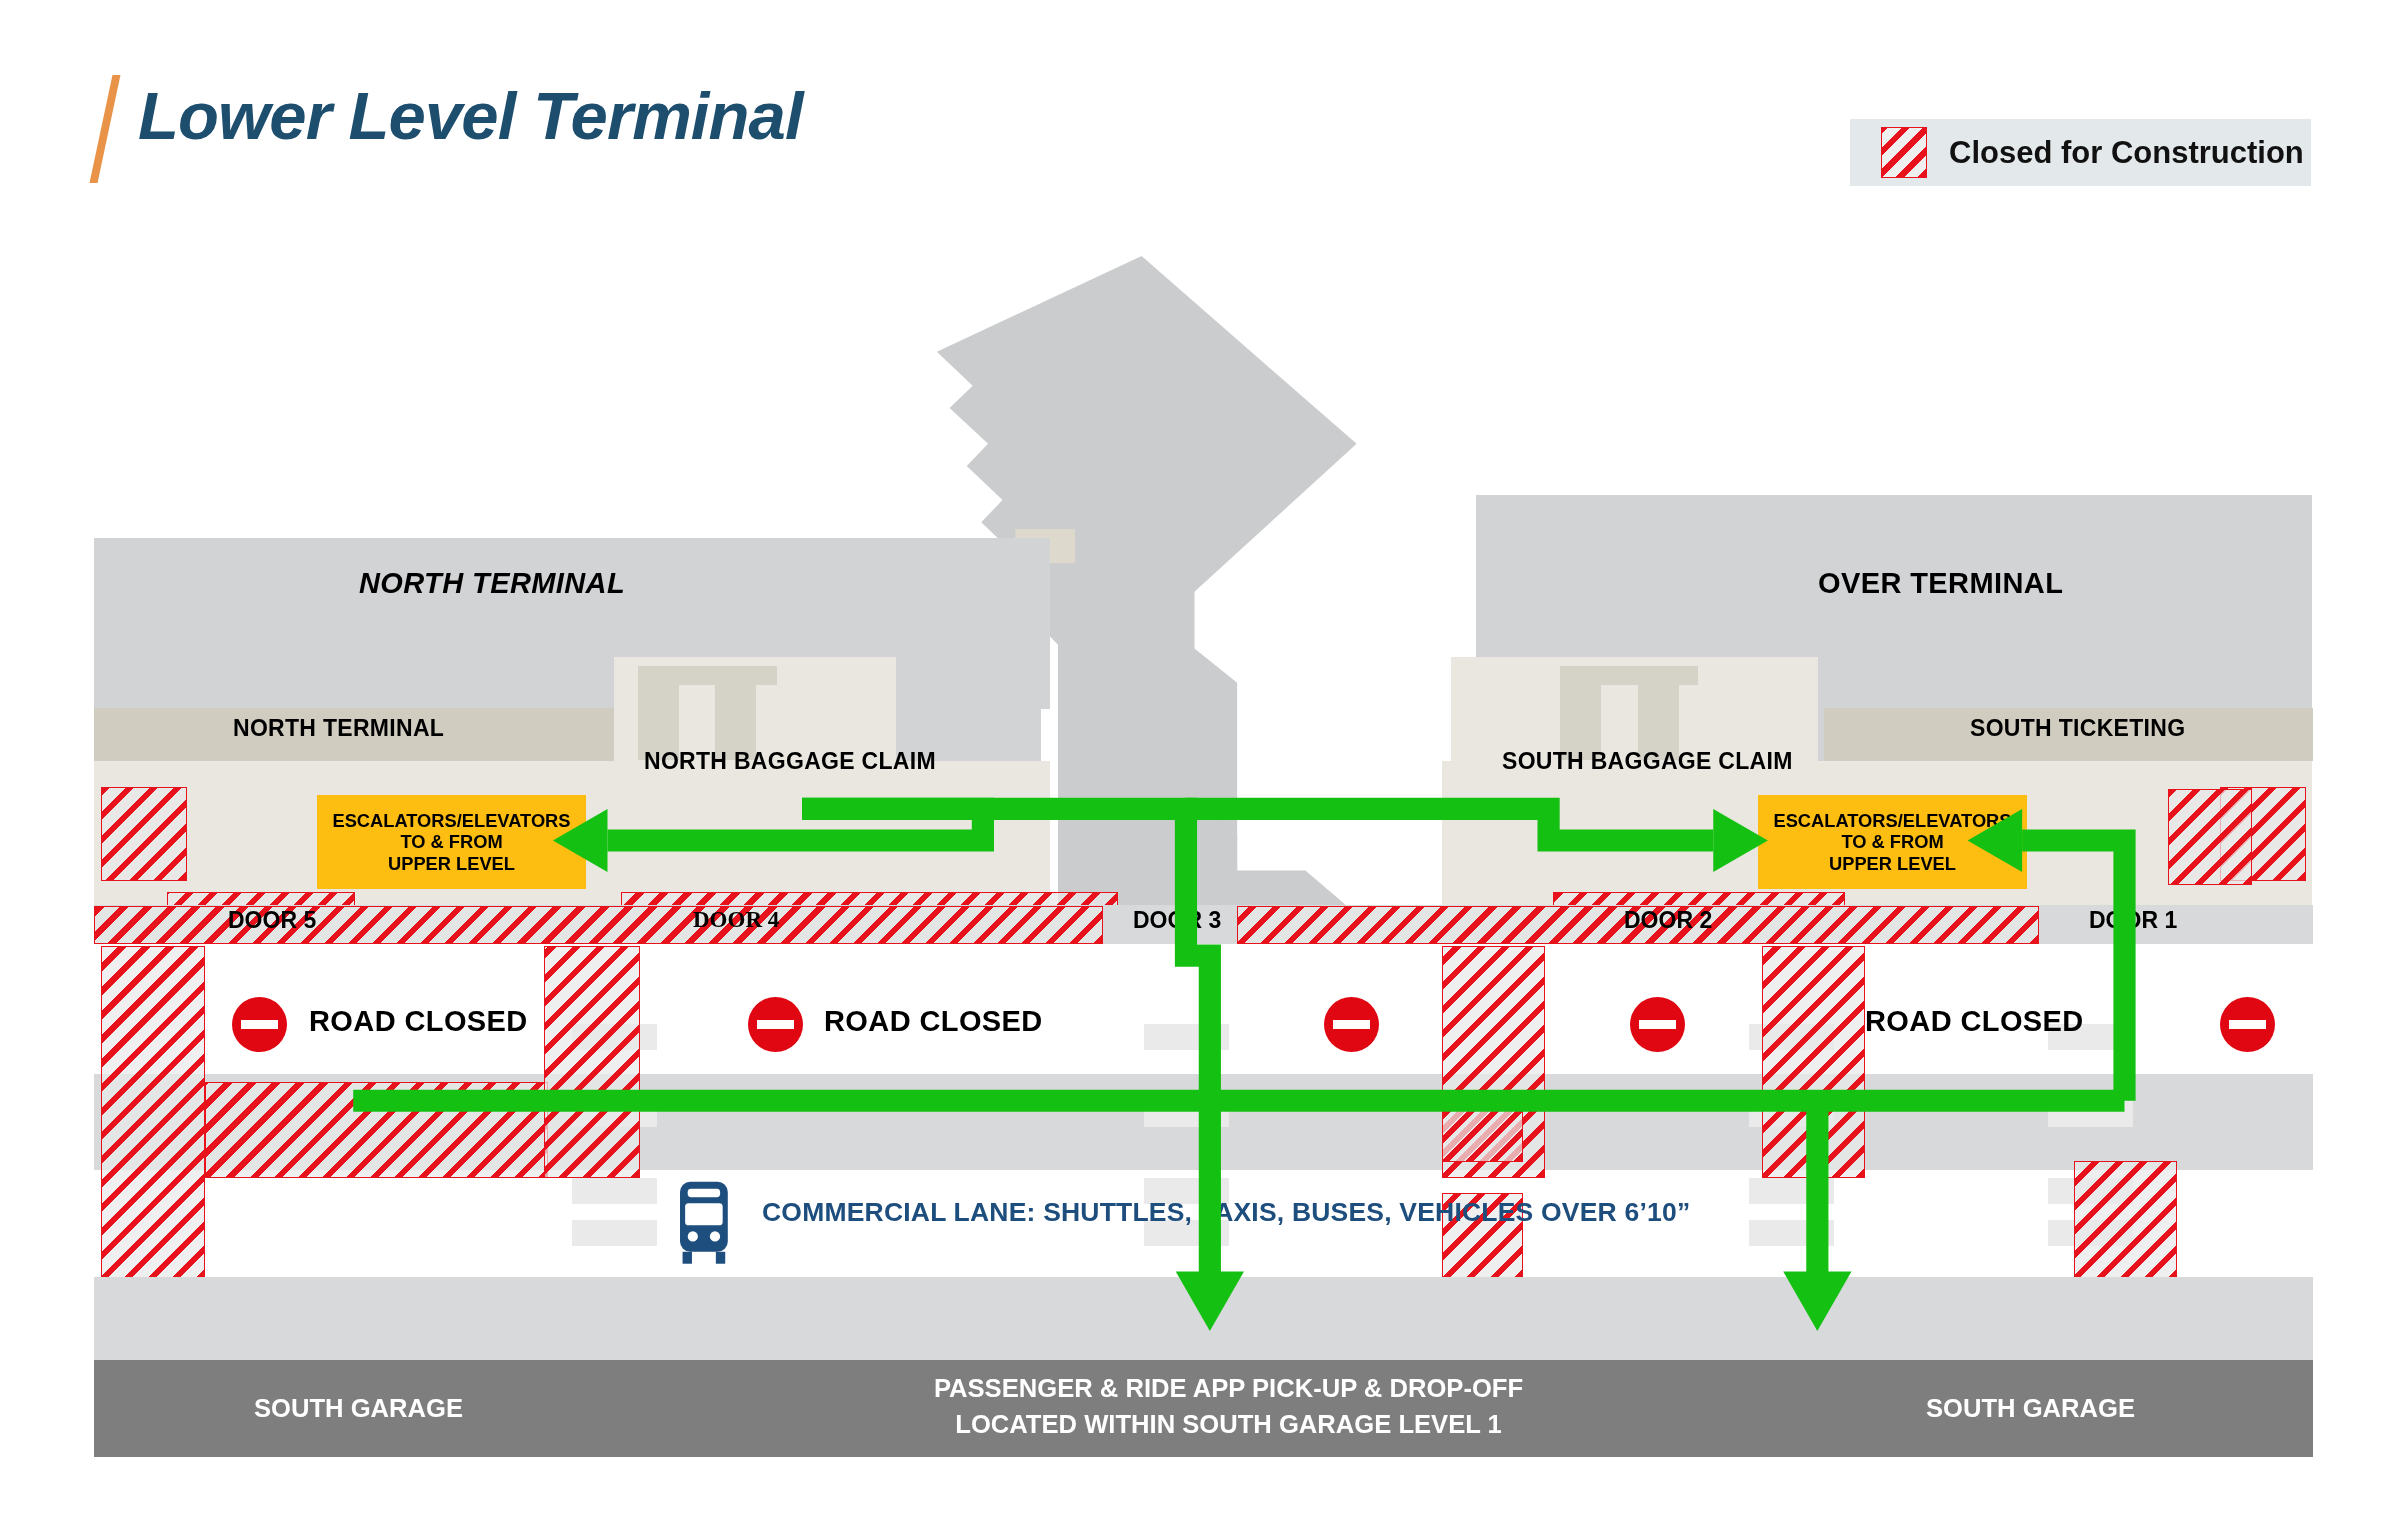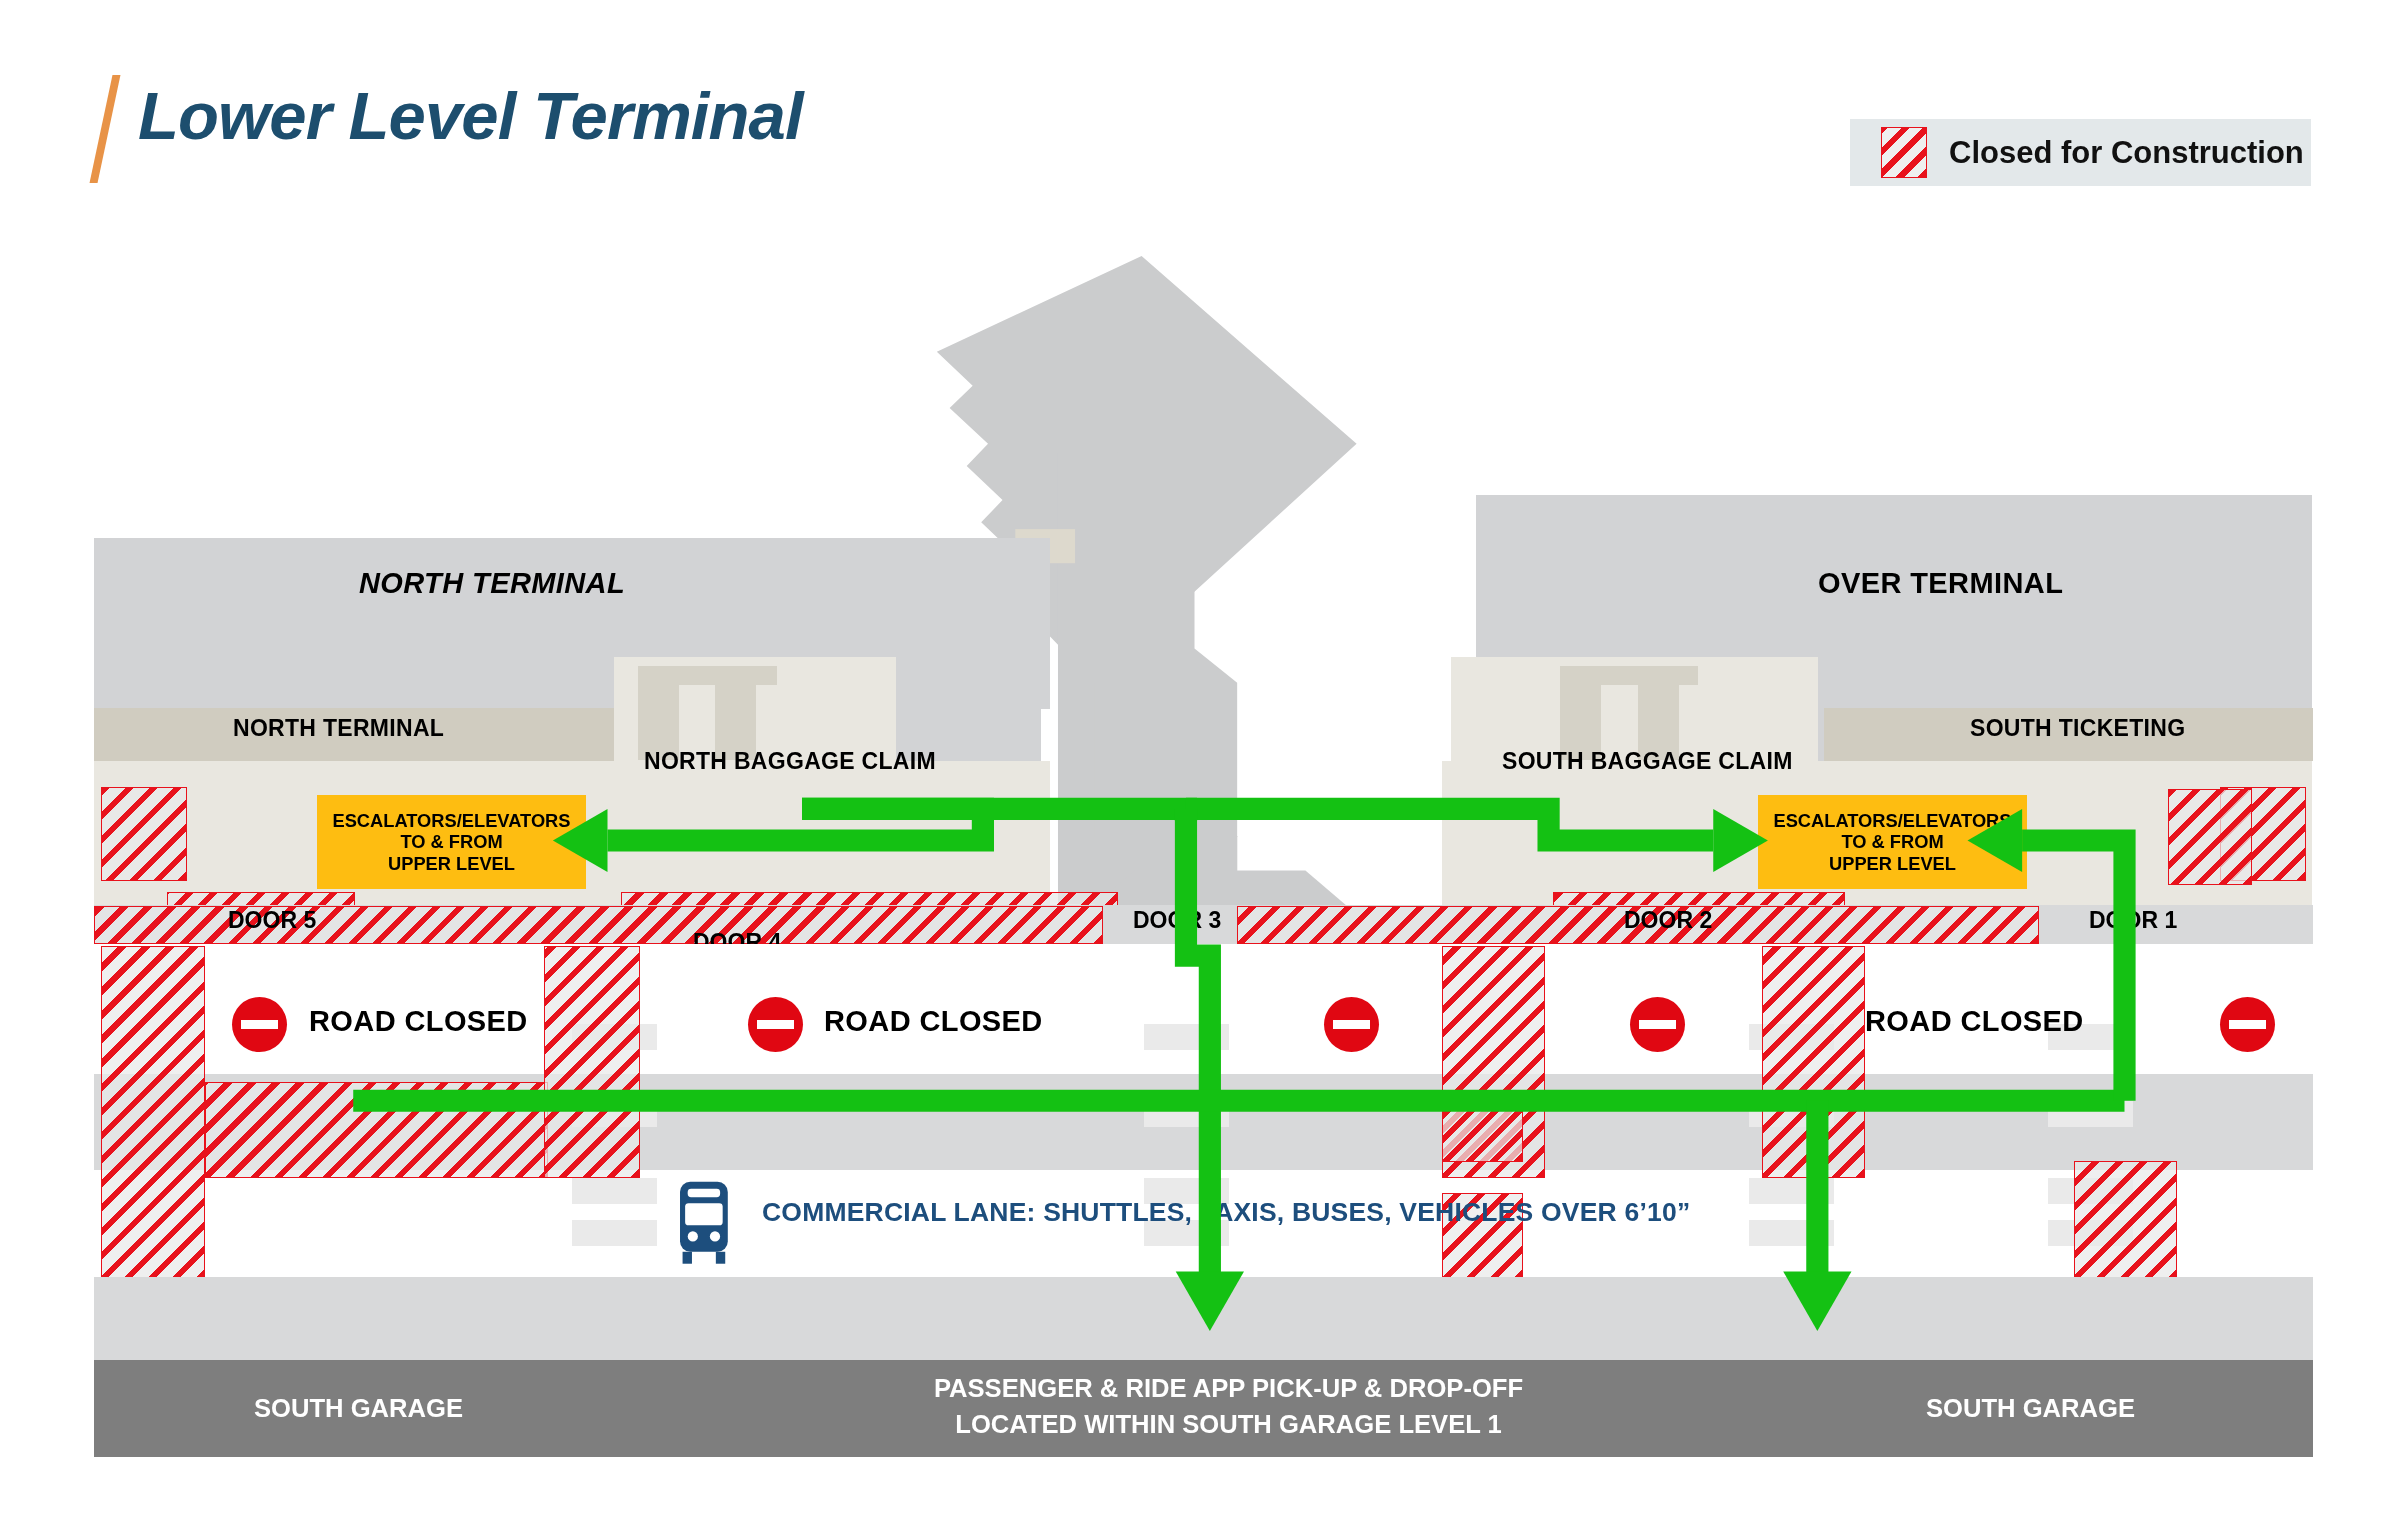--- a/index.html
+++ b/index.html
@@ -140,21 +140,21 @@
   <div class="abs hatch" style="left:167px;top:892px;width:186px;height:32px;"></div>
   <div class="abs hatch" style="left:621px;top:892px;width:495px;height:32px;"></div>
   <div class="abs hatch" style="left:1553px;top:892px;width:290px;height:32px;"></div>
   <div class="abs hatch" style="left:2168px;top:789px;width:82px;height:94px;"></div>
 
   <div class="abs f-lane" style="left:94px;top:905px;width:2219px;height:39px;"></div>
   <div class="abs hatch" style="left:94px;top:906px;width:1007px;height:36px;"></div>
   <div class="abs hatch" style="left:1237px;top:906px;width:800px;height:36px;"></div>
 
   <div class="door" style="left:213px;top:907px;">DOOR 5</div>
-  <div class="door" style="left:678px;top:929px;">DOOR 4</div>
+  <div class="door" style="left:678px;top:907px;font-family:Liberation Serif, serif;">DOOR 4</div>
   <div class="door" style="left:1118px;top:907px;">DOOR 3</div>
   <div class="door" style="left:1609px;top:907px;">DOOR 2</div>
   <div class="door" style="left:2074px;top:907px;">DOOR 1</div>
 
   <div class="abs f-road" style="left:94px;top:944px;width:2219px;height:333px;"></div>
 
   <div class="abs f-lane" style="left:94px;top:1074px;width:2219px;height:96px;"></div>
 
   <div class="abs f-curb" style="left:572px;top:1024px;width:85px;height:25.6px;"></div>
   <div class="abs f-curb" style="left:1144px;top:1024px;width:85px;height:25.6px;"></div>

